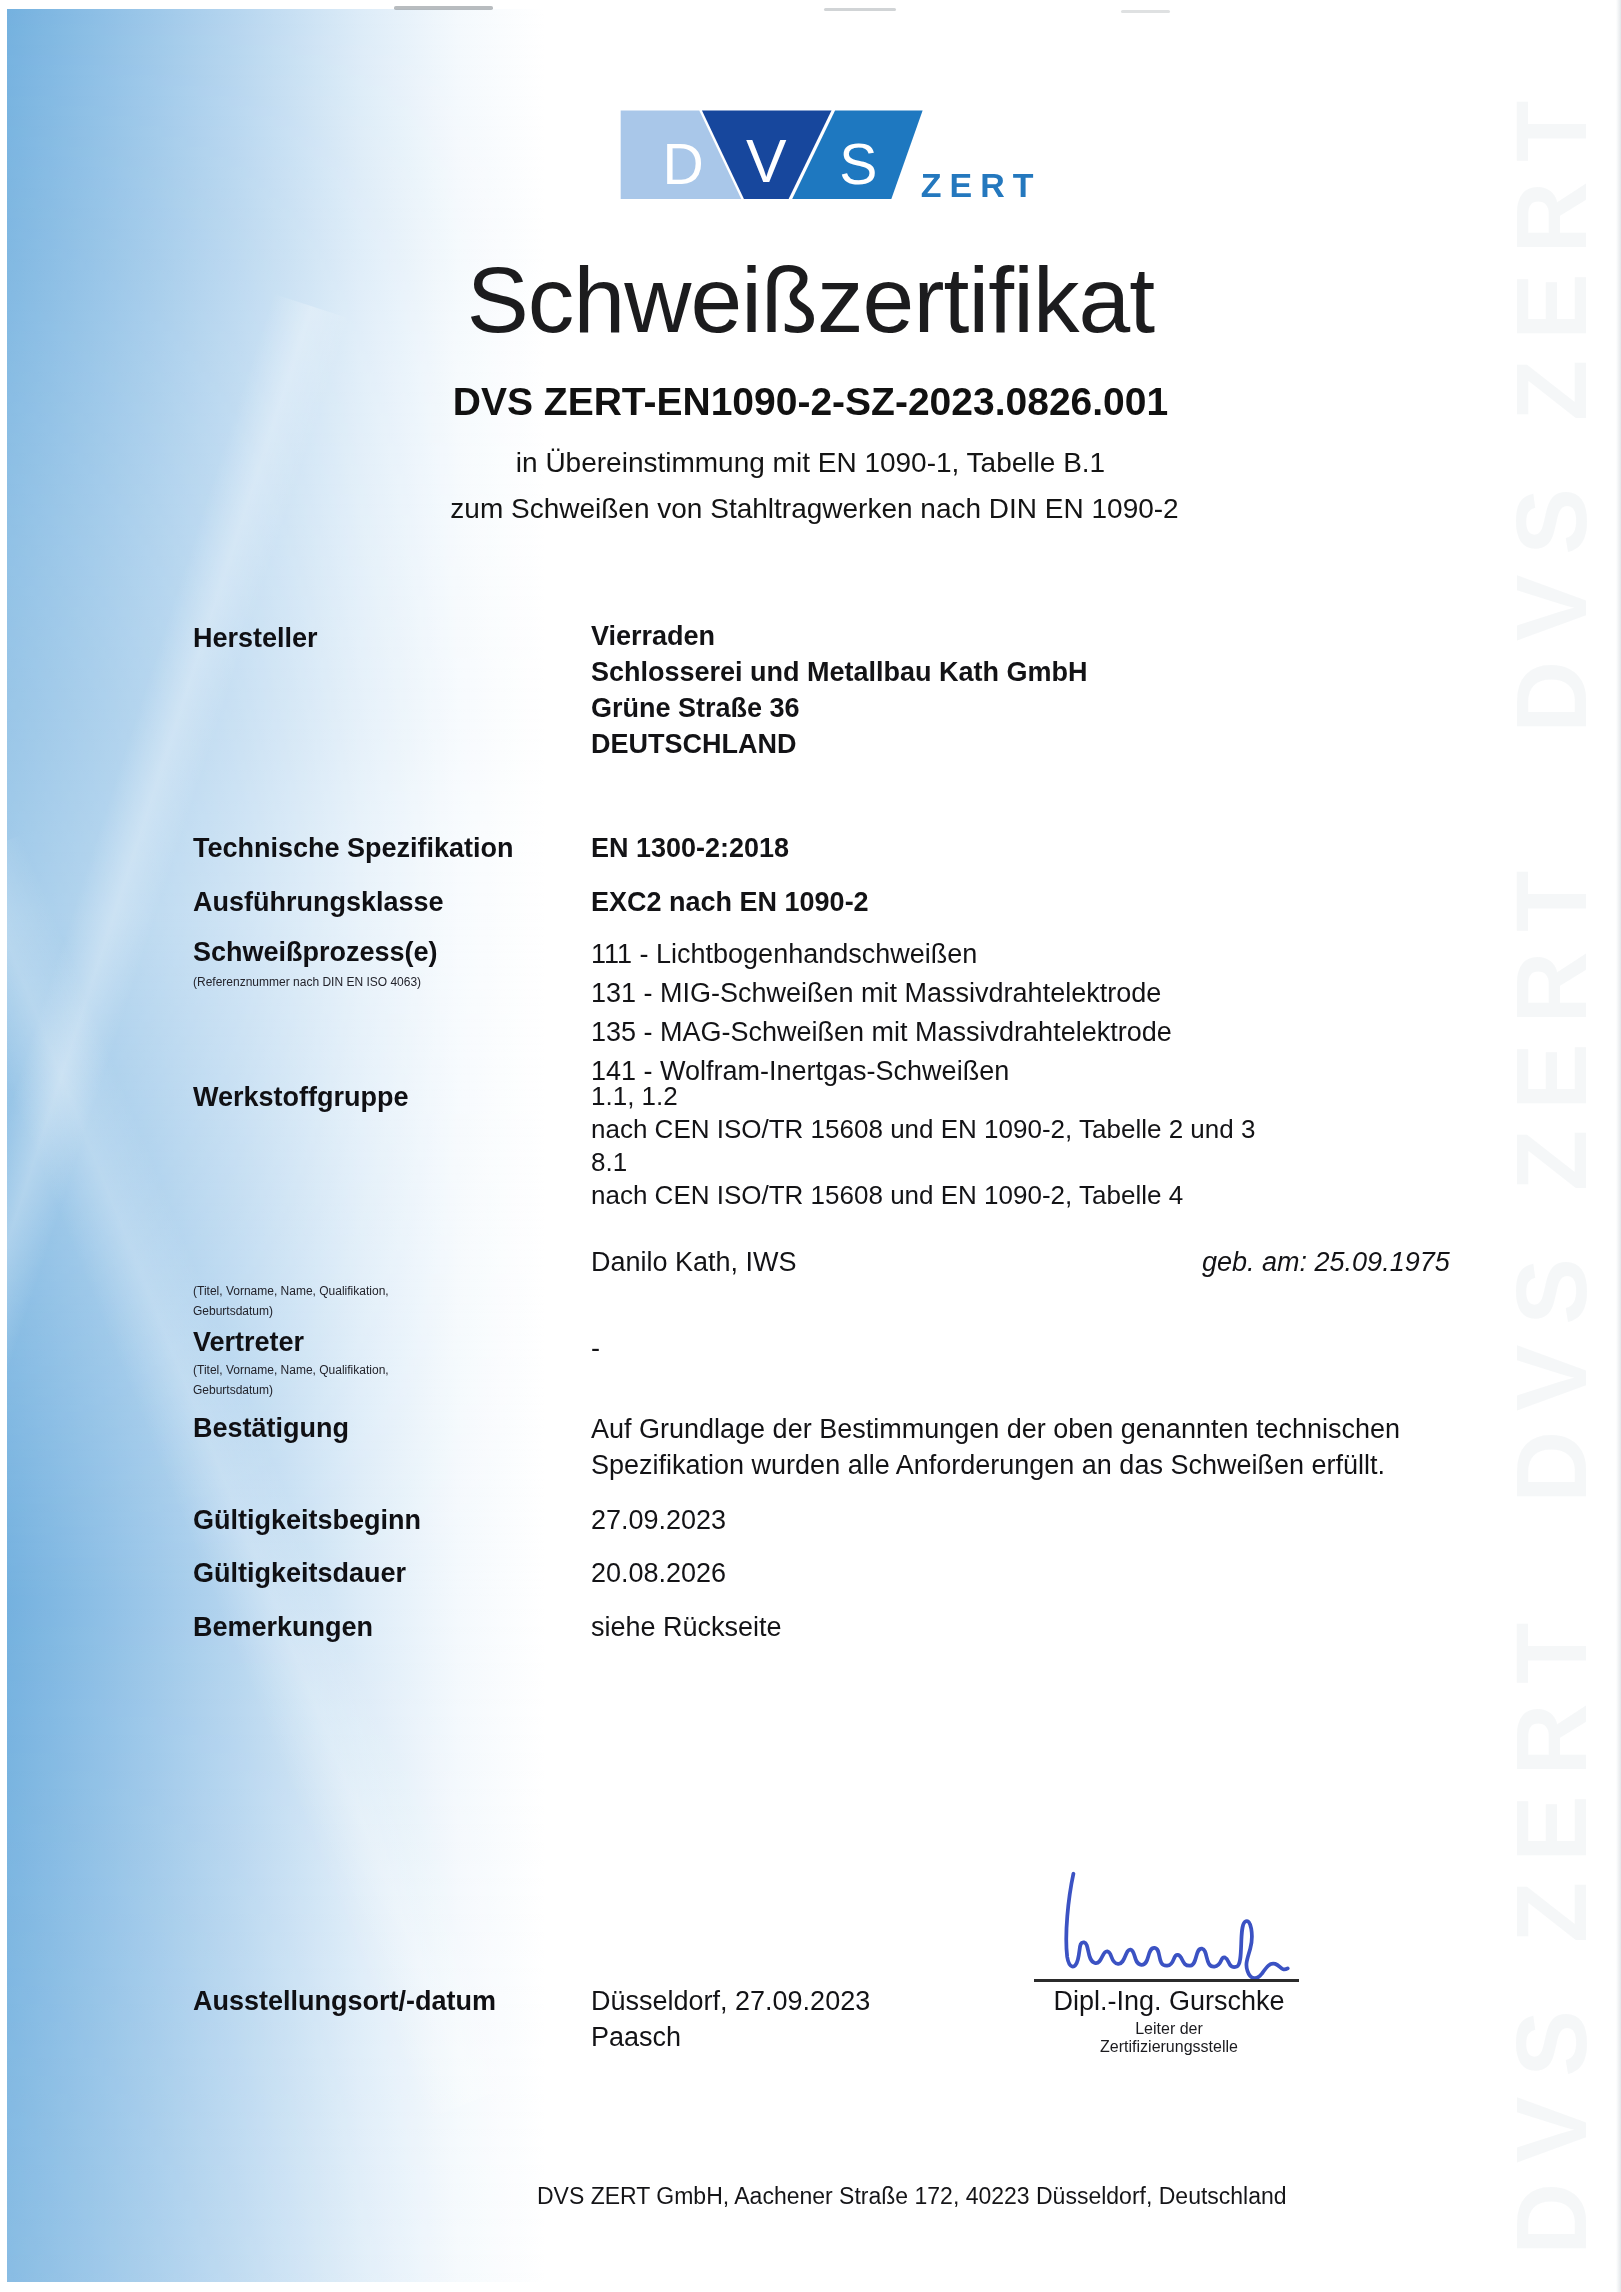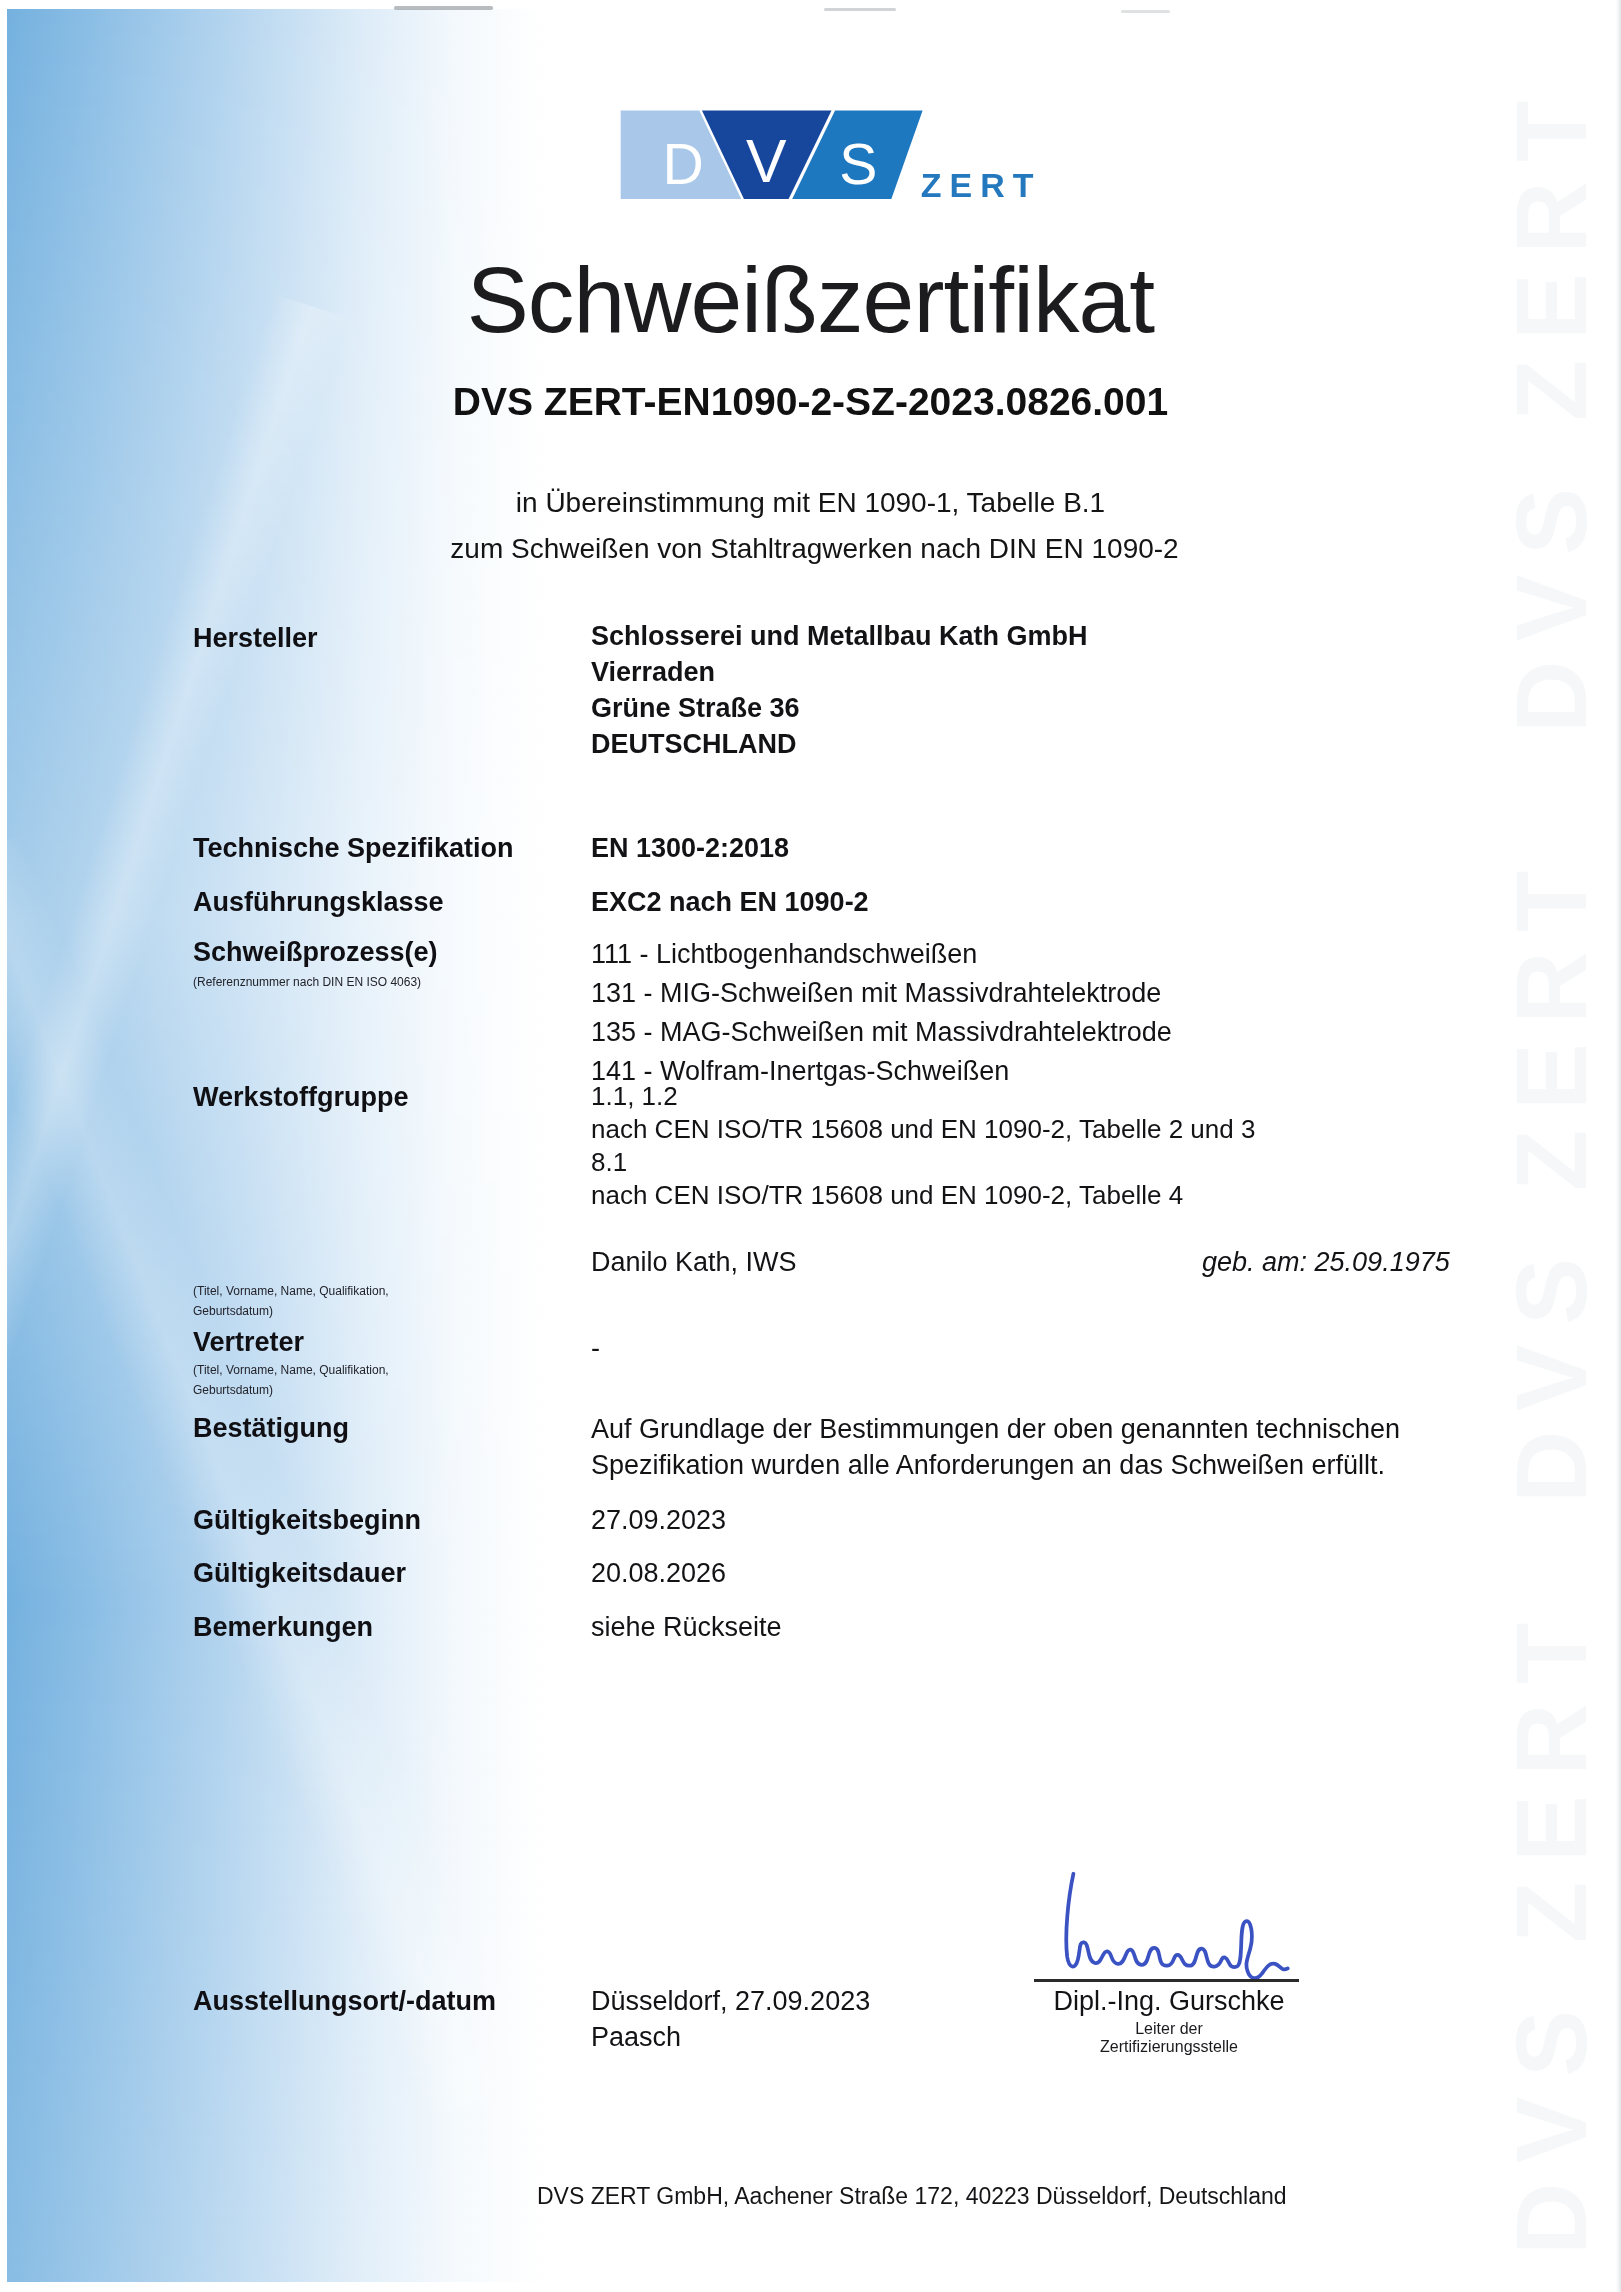--- a/index.html
+++ b/index.html
@@ -48,21 +48,21 @@
   .edge-shade{position:absolute;right:0;top:0;bottom:0;width:5.4px;
     background:linear-gradient(to left,#e3e7ea,rgba(255,255,255,0));}
 
   .logo{position:absolute;left:620px;top:106px;width:448px;height:134px;}
   .logo text{font-family:"Liberation Sans", sans-serif;}
 
   .title{position:absolute;left:0;width:1621px;top:247px;text-align:center;
     font-size:93px;font-weight:normal;letter-spacing:-0.9px;color:var(--ink);}
   .certnum{position:absolute;left:0;width:1621px;top:380px;text-align:center;
     font-size:39px;font-weight:bold;color:#111;}
-  .subline{position:absolute;left:0;width:1621px;text-align:center;font-size:28px;color:#141414;margin-top:40px;}
+  .subline{position:absolute;left:0;width:1621px;text-align:center;font-size:28px;color:#141414;}
   .sub1{top:447px;} .sub2{top:493px;padding-left:8px;}
 
   .lbl{position:absolute;left:193px;width:385px;font-size:27px;font-weight:bold;color:#101014;}
   .sublbl{position:absolute;left:193px;width:385px;font-size:12px;line-height:19.7px;color:#23232b;font-weight:normal;}
   .val{position:absolute;left:591px;font-size:27px;color:#131316;}
   .bold{font-weight:bold;}
   .lines-40 div{line-height:36px;}
   .lines-43 div{line-height:39px;}
   .lines-37 div{line-height:33px;}
   .geb{position:absolute;left:1202px;top:1247px;font-size:27px;color:#131316;font-style:italic;}
@@ -103,22 +103,22 @@
     <text x="336" y="102" font-size="38" letter-spacing="9" font-weight="600" fill="var(--logo-zert)">ZERT</text>
   </svg>
 
   <div class="title">Schweißzertifikat</div>
   <div class="certnum">DVS ZERT-EN1090-2-SZ-2023.0826.001</div>
   <div class="subline sub1">in Übereinstimmung mit EN 1090-1, Tabelle B.1</div>
   <div class="subline sub2">zum Schweißen von Stahltragwerken nach DIN EN 1090-2</div>
 
   <div class="lbl" style="top:623px">Hersteller</div>
   <div class="val bold lines-40" style="top:618px">
+    <div>Vierraden</div>
     <div>Schlosserei und Metallbau Kath GmbH</div>
-    <div>Vierraden</div>
     <div>Grüne Straße 36</div>
     <div>DEUTSCHLAND</div>
   </div>
 
   <div class="lbl" style="top:833px">Technische Spezifikation</div>
   <div class="val bold" style="top:833px">EN 1300-2:2018</div>
 
   <div class="lbl" style="top:887px">Ausführungsklasse</div>
   <div class="val bold" style="top:887px">EXC2 nach EN 1090-2</div>
 

